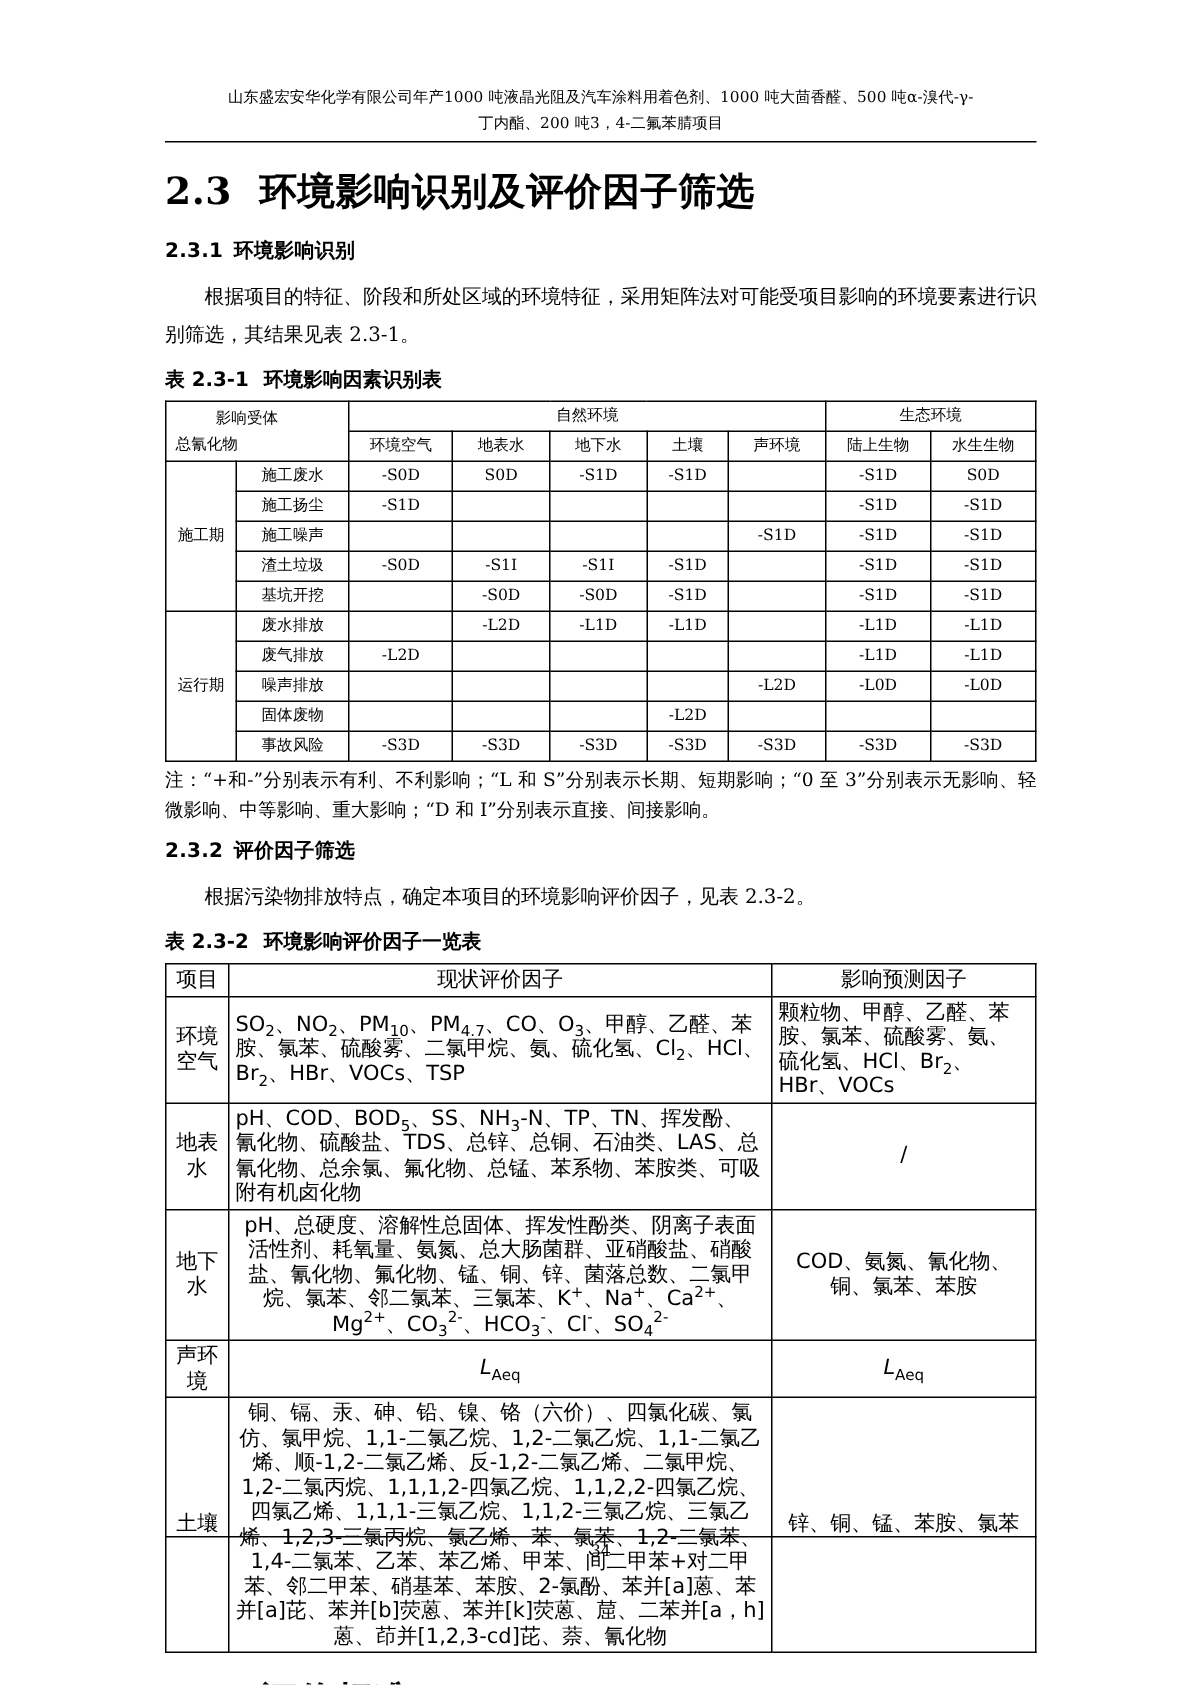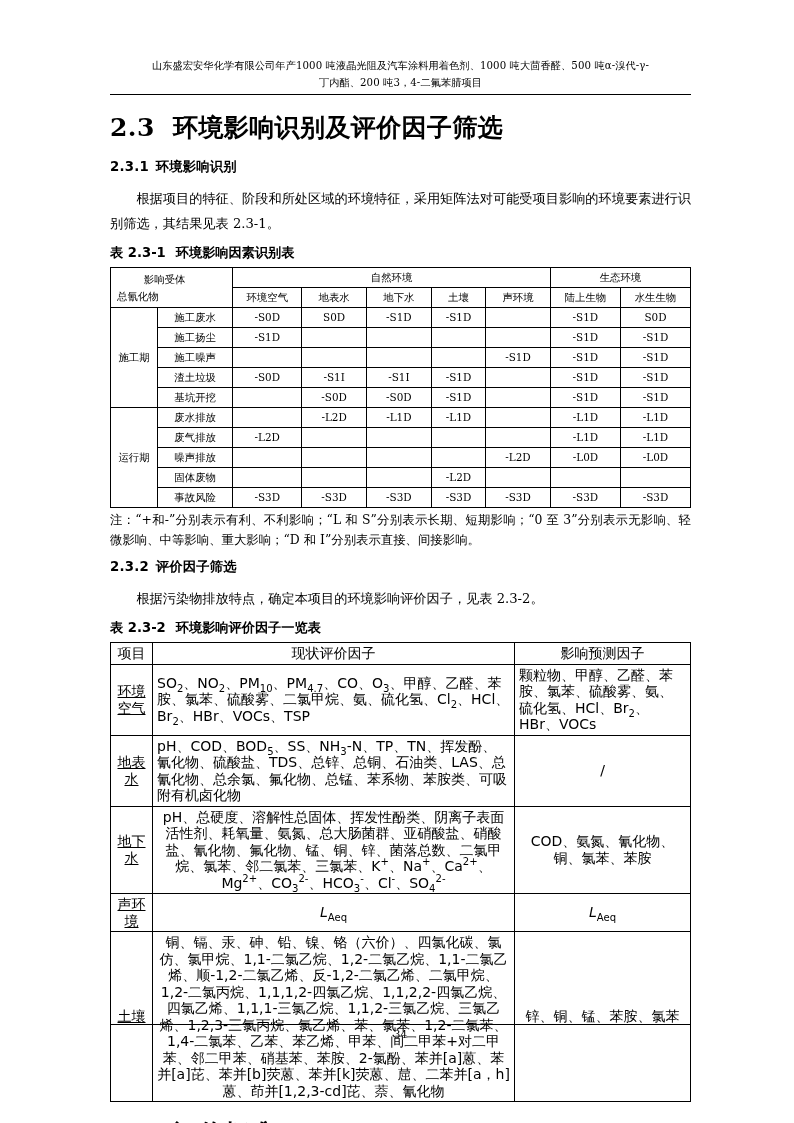--- a/index.html
+++ b/index.html
@@ -116,21 +116,20 @@
 
   
   table.factors td {
     font-size: 14px;
     line-height: 16.5px;
     padding: 2px 4px;
   }
   table.factors td.cat {
     width: 42px;
     text-align: center;
-    text-decoration: underline;
   }
   table.factors td.cur {
     text-align: left;
   }
   table.factors td.cur.ctr { text-align: center; }
   table.factors td.pred {
     text-align: center;
     width: 176px;
   }
   table.factors td.pred.lft { text-align: left; }

